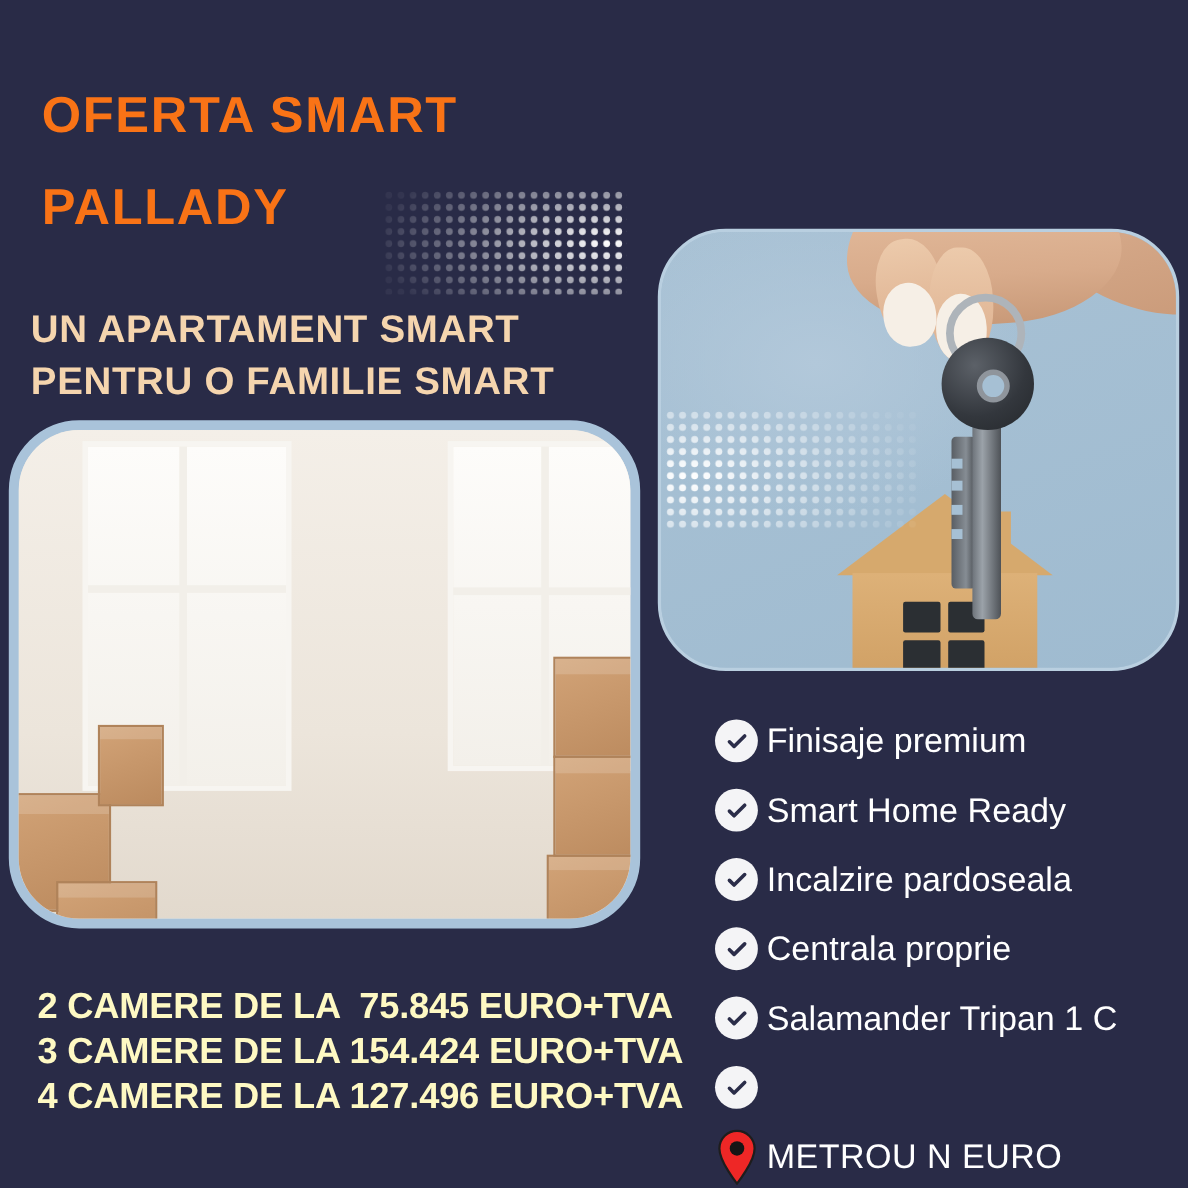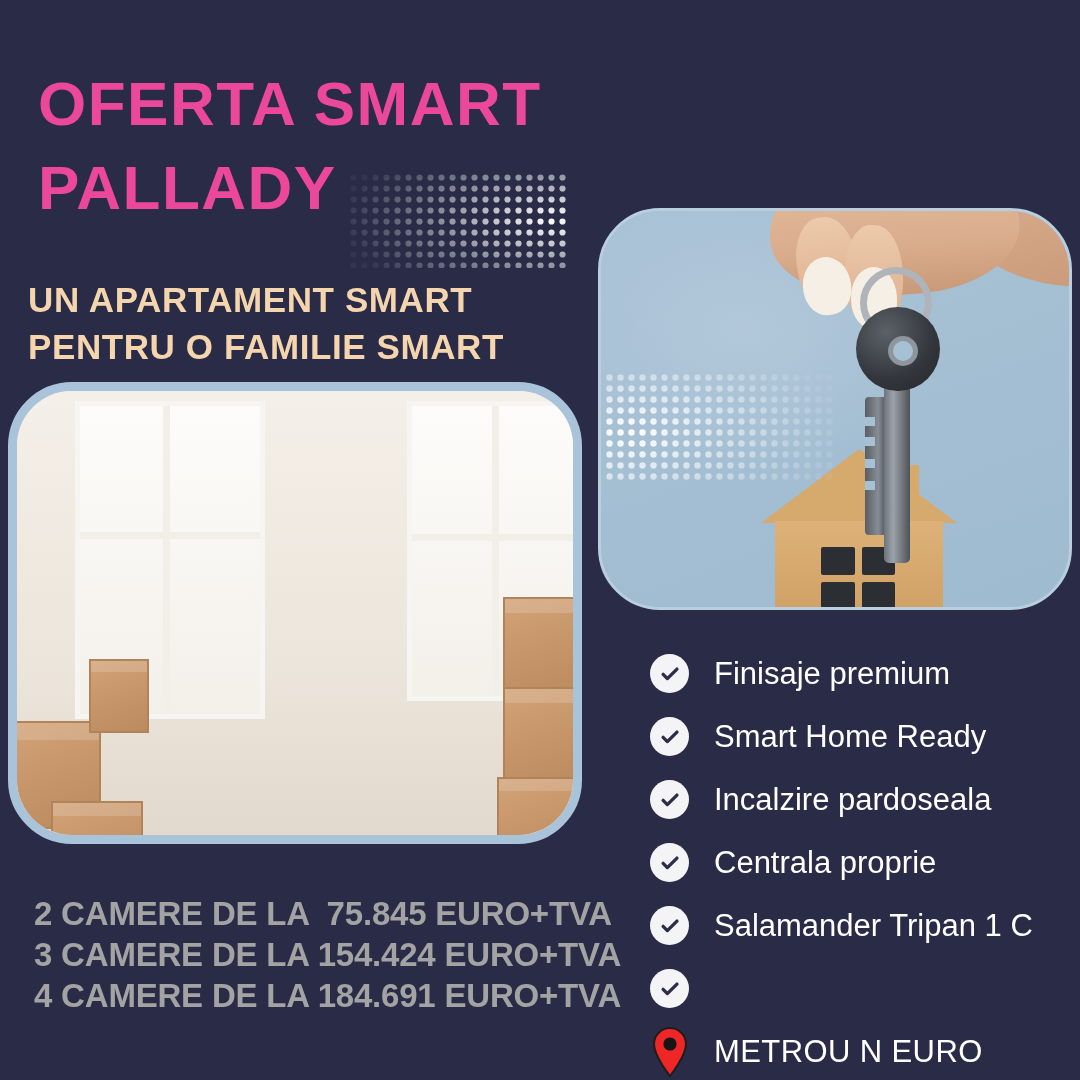--- a/index.html
+++ b/index.html
@@ -18,22 +18,22 @@
 
   
   .headline {
     position: absolute;
     left: 38px;
     top: 62px;
     width: 560px;
     z-index: 6;
   }
   .headline-line {
-    color: #ec4899;
-    font-size: 62px;
+    color: #f97316;
+    font-size: 46px;
     line-height: 84px;
     font-weight: 700;
     letter-spacing: 1.5px;
     text-transform: uppercase;
     white-space: nowrap;
   }
 
   .subhead {
     position: absolute;
     left: 28px;
@@ -293,21 +293,21 @@
   }
 
   
   #prices {
     position: absolute;
     left: 34px;
     top: 893px;
     z-index: 6;
   }
   .price-line {
-    color: #a3a3a3;
+    color: #fef9c3;
     font-size: 33px;
     line-height: 41px;
     font-weight: 700;
     letter-spacing: -0.2px;
     white-space: pre;
   }
 
   
   #features {
     position: absolute;
@@ -333,21 +333,21 @@
   .check-icon svg { display: block; }
   .pin-icon {
     width: 39px;
     height: 39px;
     flex: 0 0 39px;
     display: flex;
     align-items: center;
     justify-content: center;
   }
   .feature-label {
-    margin-left: 25px;
+    margin-left: 8px;
     color: #ffffff;
     font-size: 31px;
     line-height: 34px;
     font-weight: 400;
     white-space: nowrap;
     text-align: right;
   }
   .feature-label.emphasis {
     letter-spacing: 0.4px;
   }
@@ -482,21 +482,21 @@
       
       
       
       
     </div>
   </div>
 
   <div id="prices">
     <div class="price-line">2 CAMERE DE LA  75.845 EURO+TVA</div>
     <div class="price-line">3 CAMERE DE LA 154.424 EURO+TVA</div>
-    <div class="price-line">4 CAMERE DE LA 184.691 EURO+TVA</div>
+    <div class="price-line">4 CAMERE DE LA 127.496 EURO+TVA</div>
   </div>
 
   <div id="features">
 
     <div class="feature-row">
       <span class="check-icon">
         <svg width="22" height="22" viewBox="0 0 24 24">
             <path d="M4.5 12.4l4.6 4.6L19.6 6.6" fill="none" stroke="#2b2d49" stroke-width="3.6" stroke-linecap="round" stroke-linejoin="round"></path>
           </svg>
       </span>

